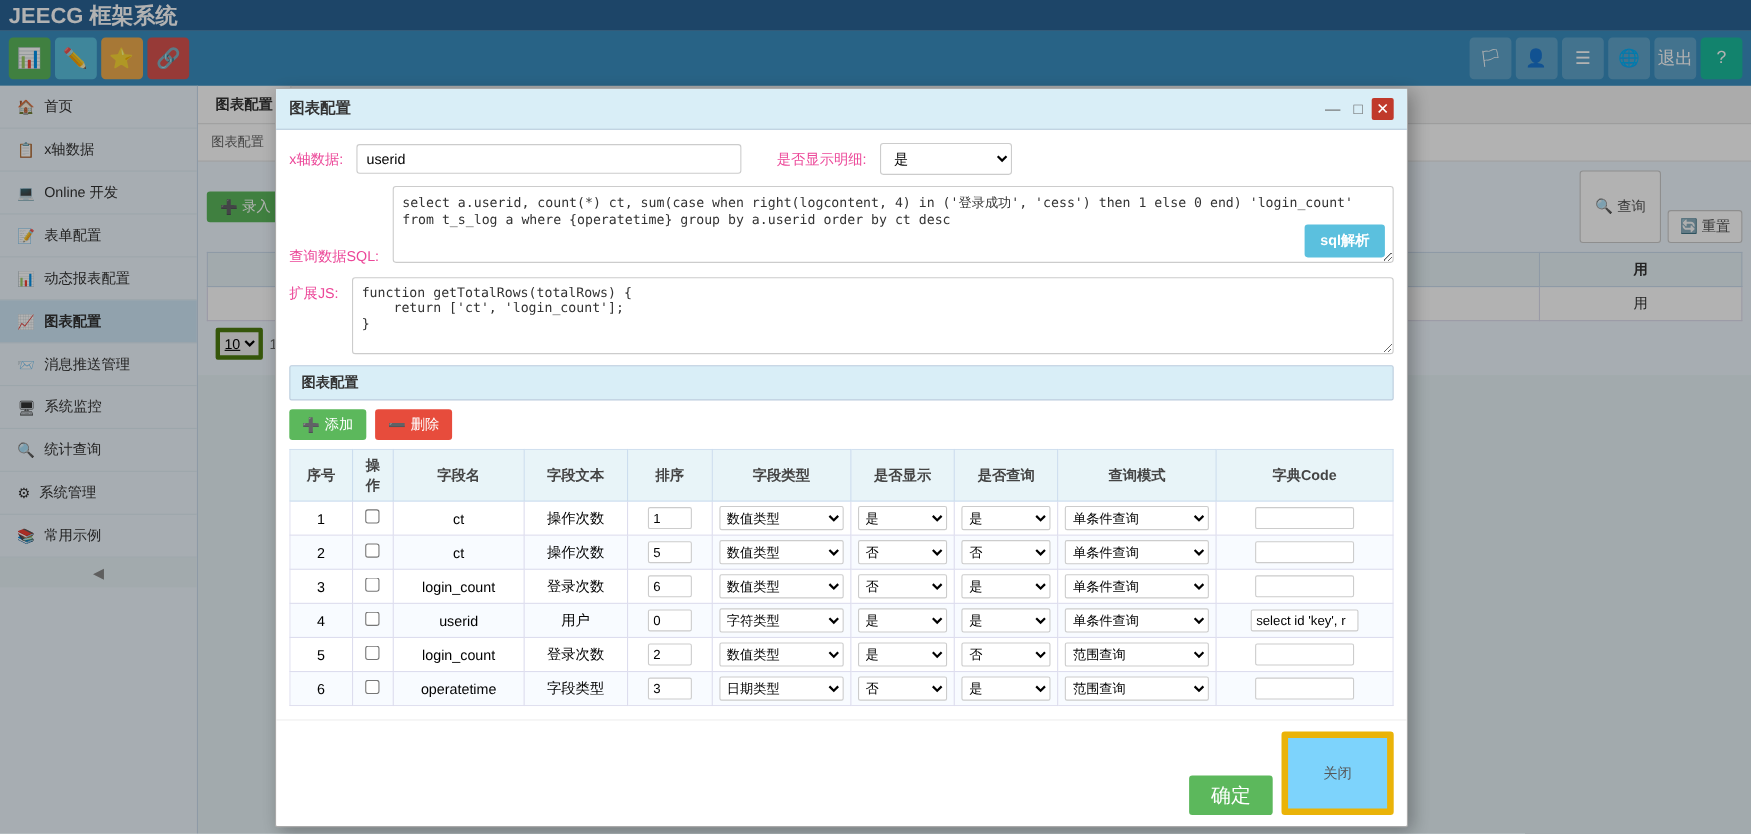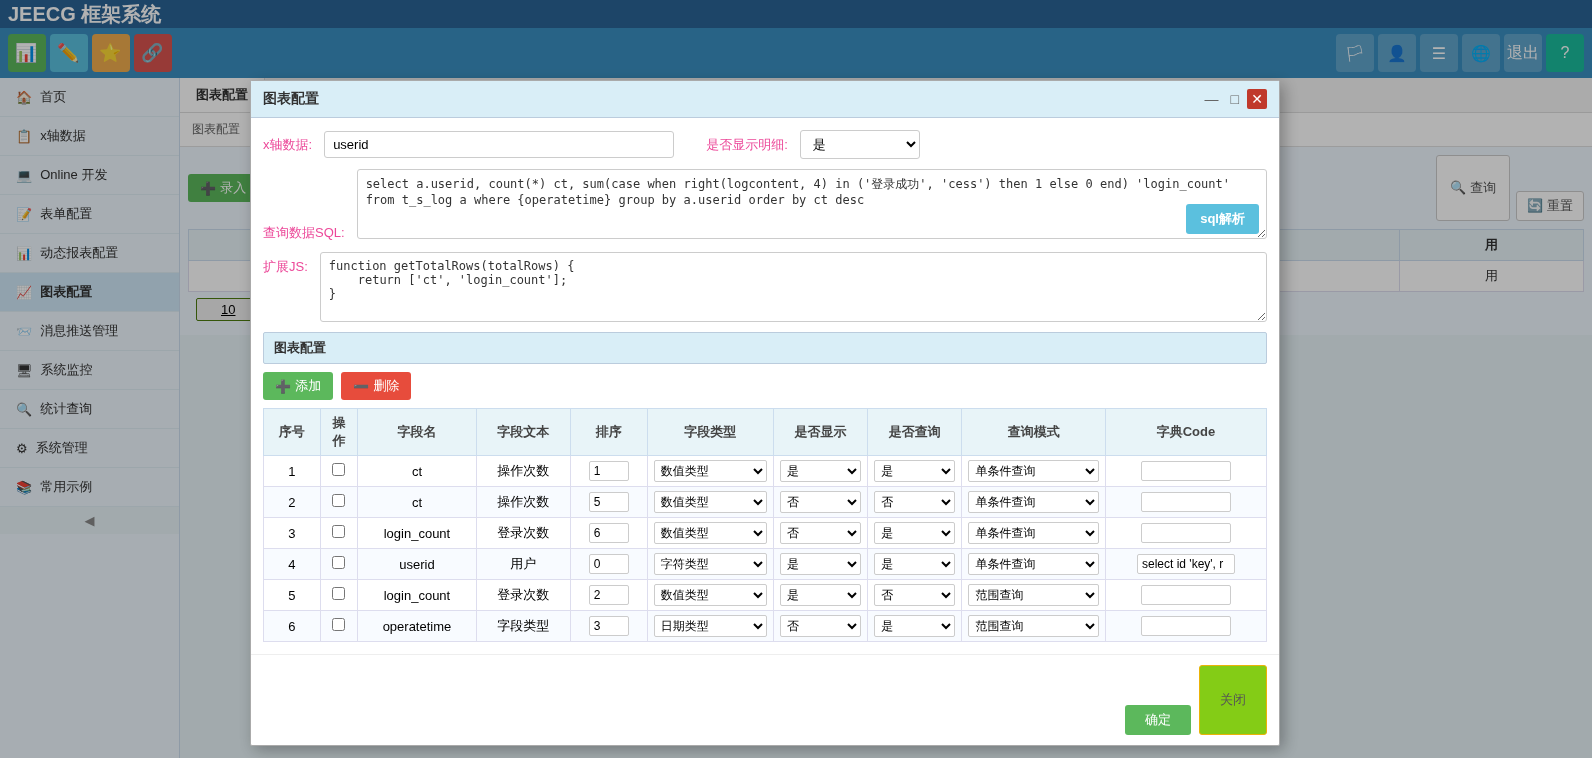--- a/index.html
+++ b/index.html
@@ -87,29 +87,29 @@
     .inner-table { width: 100%; border-collapse: collapse; font-size: 12px; }
     .inner-table th { background: #e8f4f8; border: 1px solid #cde; padding: 5px 6px; text-align: center; color: #444; font-weight: bold; }
     .inner-table td { border: 1px solid #dde; padding: 4px 6px; text-align: center; }
     .inner-table tr:nth-child(even) td { background: #f8fbff; }
     .inner-table input[type="text"] { width: 100%; border: 1px solid #ccc; border-radius: 2px; padding: 2px 4px; font-size: 12px; }
     .inner-table select { width: 100%; border: 1px solid #ccc; border-radius: 2px; padding: 2px 2px; font-size: 12px; background: white; }
     .inner-table input[type="checkbox"] { cursor: pointer; }
 
     
     .modal-footer { padding: 10px 12px; display: flex; justify-content: flex-end; gap: 8px; border-top: 1px solid #eee; }
-    .btn-confirm { background: #5cb85c; color: white; border: none; border-radius: 3px; padding: 6px 20px; cursor: pointer; font-size: 13px; margin-top: 40px; }
-    .btn-close { background: #84cc16; color: #555; border: 1px solid #eab308; border-radius: 3px; padding: 6px 20px; cursor: pointer; font-size: 13px; }
+    .btn-confirm { background: #5cb85c; color: white; border: none; border-radius: 3px; padding: 6px 20px; cursor: pointer; font-size: 18px; margin-top: 40px; }
+    .btn-close { background: #7dd3fc; color: #555; border: 6px solid #eab308; border-radius: 3px; padding: 6px 32px; cursor: pointer; font-size: 13px; }
 
     
     .inner-table-wrap { max-height: 280px; overflow-y: auto; }
 
     
     .pagination { padding: 6px 8px; font-size: 12px; color: #666; display: flex; align-items: center; gap: 6px; }
-    .pagination select { border: 1px solid #4d7c0f; border-radius: 2px; padding: 2px 20px; text-decoration: underline; }
+    .pagination select { border: 4px solid #4d7c0f; border-radius: 2px; padding: 2px 0; text-decoration: underline; }
 
     
     .watermark { position: absolute; top: 50%; left: 50%; transform: translate(-50%, -50%); color: rgba(150,150,150,0.3); font-size: 18px; pointer-events: none; white-space: nowrap; }
   </style>
 </head>
 <body>
 
 <div class="overlay"></div>
 
 <div class="top-bar">

